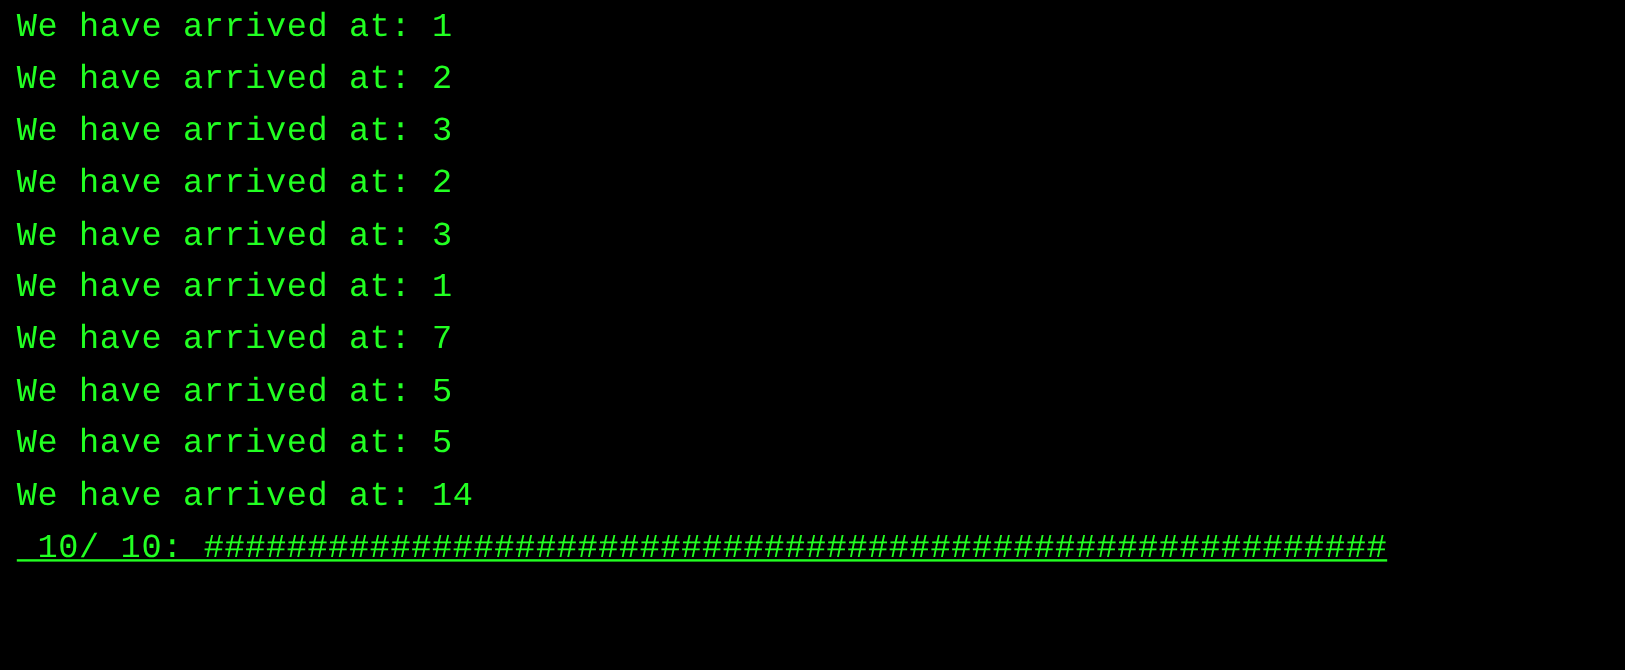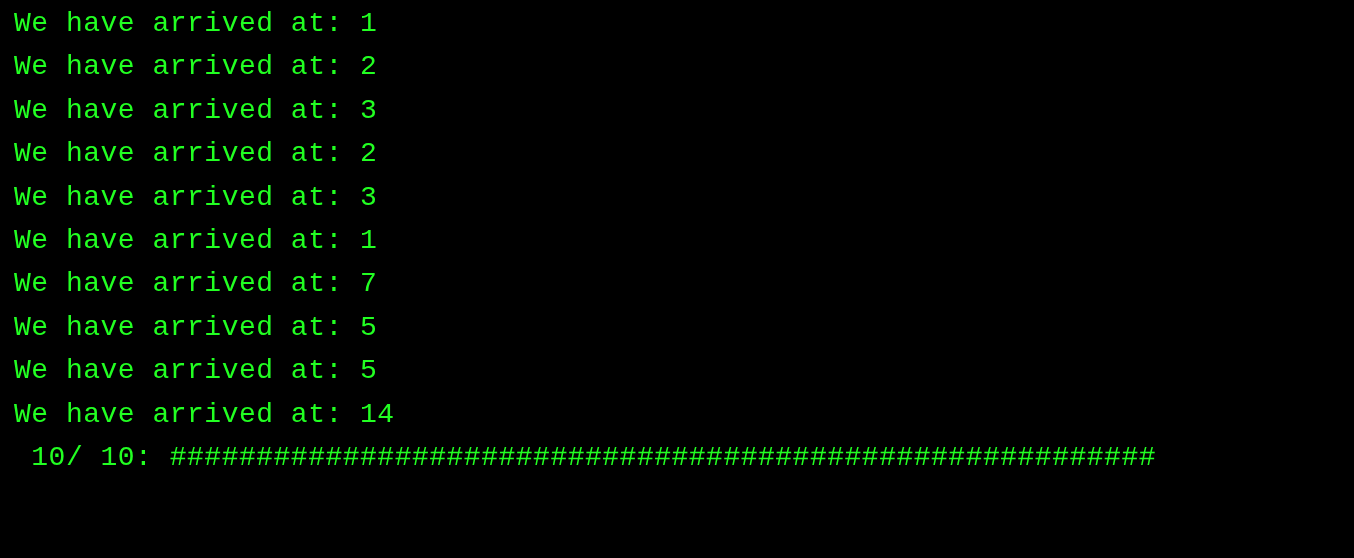--- a/index.html
+++ b/index.html
@@ -19,20 +19,21 @@
       height: 558px;
       overflow: hidden;
       font-weight: 400;
     }
     .line {
       white-space: pre;
     }
     .progress-line {
       white-space: pre;
       padding-left: 0;
+      text-decoration: underline;
     }
   </style>
 </head>
 <body>
 
 <div class="line">We have arrived at: 1</div>
 <div class="line">We have arrived at: 2</div>
 <div class="line">We have arrived at: 3</div>
 <div class="line">We have arrived at: 2</div>
 <div class="line">We have arrived at: 3</div>

